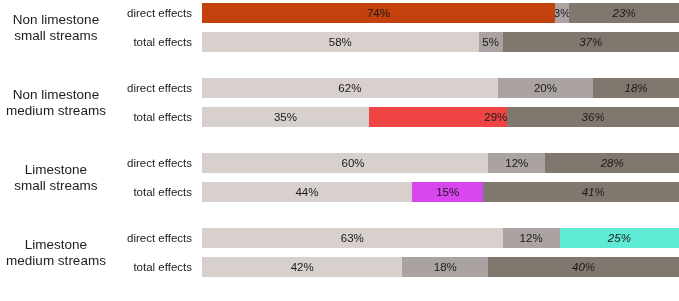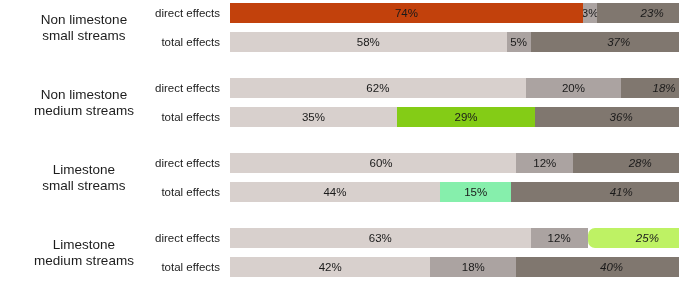--- a/index.html
+++ b/index.html
@@ -13,21 +13,20 @@
     overflow: hidden;
     font-family: "Liberation Sans", sans-serif;
     color: #1a1a1a;
     position: relative;
   }
 
   #chart {
     position: relative;
     width: 618px;
     height: 301px;
-    margin-left: 28px;
   }
 
   
   .group-label {
     position: absolute;
     left: -6px;
     width: 124px;
     text-align: center;
     font-size: 13.5px;
     line-height: 16px;
@@ -127,21 +126,21 @@
           <span>18%</span>
         </div>
       </div>
     </div>
     <div class="bar-row" style="top: 107px;">
       <div class="series-label">total effects</div>
       <div class="bar">
         <div class="seg seg-light" style="flex: 0 0 35%; background: rgb(216, 208, 205);">
           <span>35%</span>
         </div>
-        <div class="seg seg-mid" style="flex: 0 0 29%; background: #84cc16;">
+        <div class="seg seg-mid" style="flex: 0 0 29%; background: #ef4444; justify-content: flex-end;">
           <span>29%</span>
         </div>
         <div class="seg seg-dark" style="flex: 0 0 36%; background: rgb(128, 119, 111);">
           <span>36%</span>
         </div>
       </div>
     </div>
     <div class="group-label" style="top: 161.5px;">Limestone
 small streams</div>
     <div class="bar-row" style="top: 153px;">
@@ -157,40 +156,40 @@
           <span>28%</span>
         </div>
       </div>
     </div>
     <div class="bar-row" style="top: 182px;">
       <div class="series-label">total effects</div>
       <div class="bar">
         <div class="seg seg-light" style="flex: 0 0 44%; background: rgb(216, 208, 205);">
           <span>44%</span>
         </div>
-        <div class="seg seg-mid" style="flex: 0 0 15%; background: #86efac;">
+        <div class="seg seg-mid" style="flex: 0 0 15%; background: #d946ef;">
           <span>15%</span>
         </div>
         <div class="seg seg-dark" style="flex: 0 0 41%; background: rgb(128, 119, 111); padding-left: 24px;">
           <span>41%</span>
         </div>
       </div>
     </div>
     <div class="group-label" style="top: 236.5px;">Limestone
 medium streams</div>
     <div class="bar-row" style="top: 228px;">
       <div class="series-label">direct effects</div>
       <div class="bar">
         <div class="seg seg-light" style="flex: 0 0 63%; background: rgb(216, 208, 205);">
           <span>63%</span>
         </div>
         <div class="seg seg-mid" style="flex: 0 0 12%; background: rgb(171, 163, 161);">
           <span>12%</span>
         </div>
-        <div class="seg seg-dark" style="flex: 0 0 25%; background: #bef264; border-radius: 7px;">
+        <div class="seg seg-dark" style="flex: 0 0 25%; background: #5eead4;">
           <span>25%</span>
         </div>
       </div>
     </div>
     <div class="bar-row" style="top: 257px;">
       <div class="series-label">total effects</div>
       <div class="bar">
         <div class="seg seg-light" style="flex: 0 0 42%; background: rgb(216, 208, 205);">
           <span>42%</span>
         </div>

